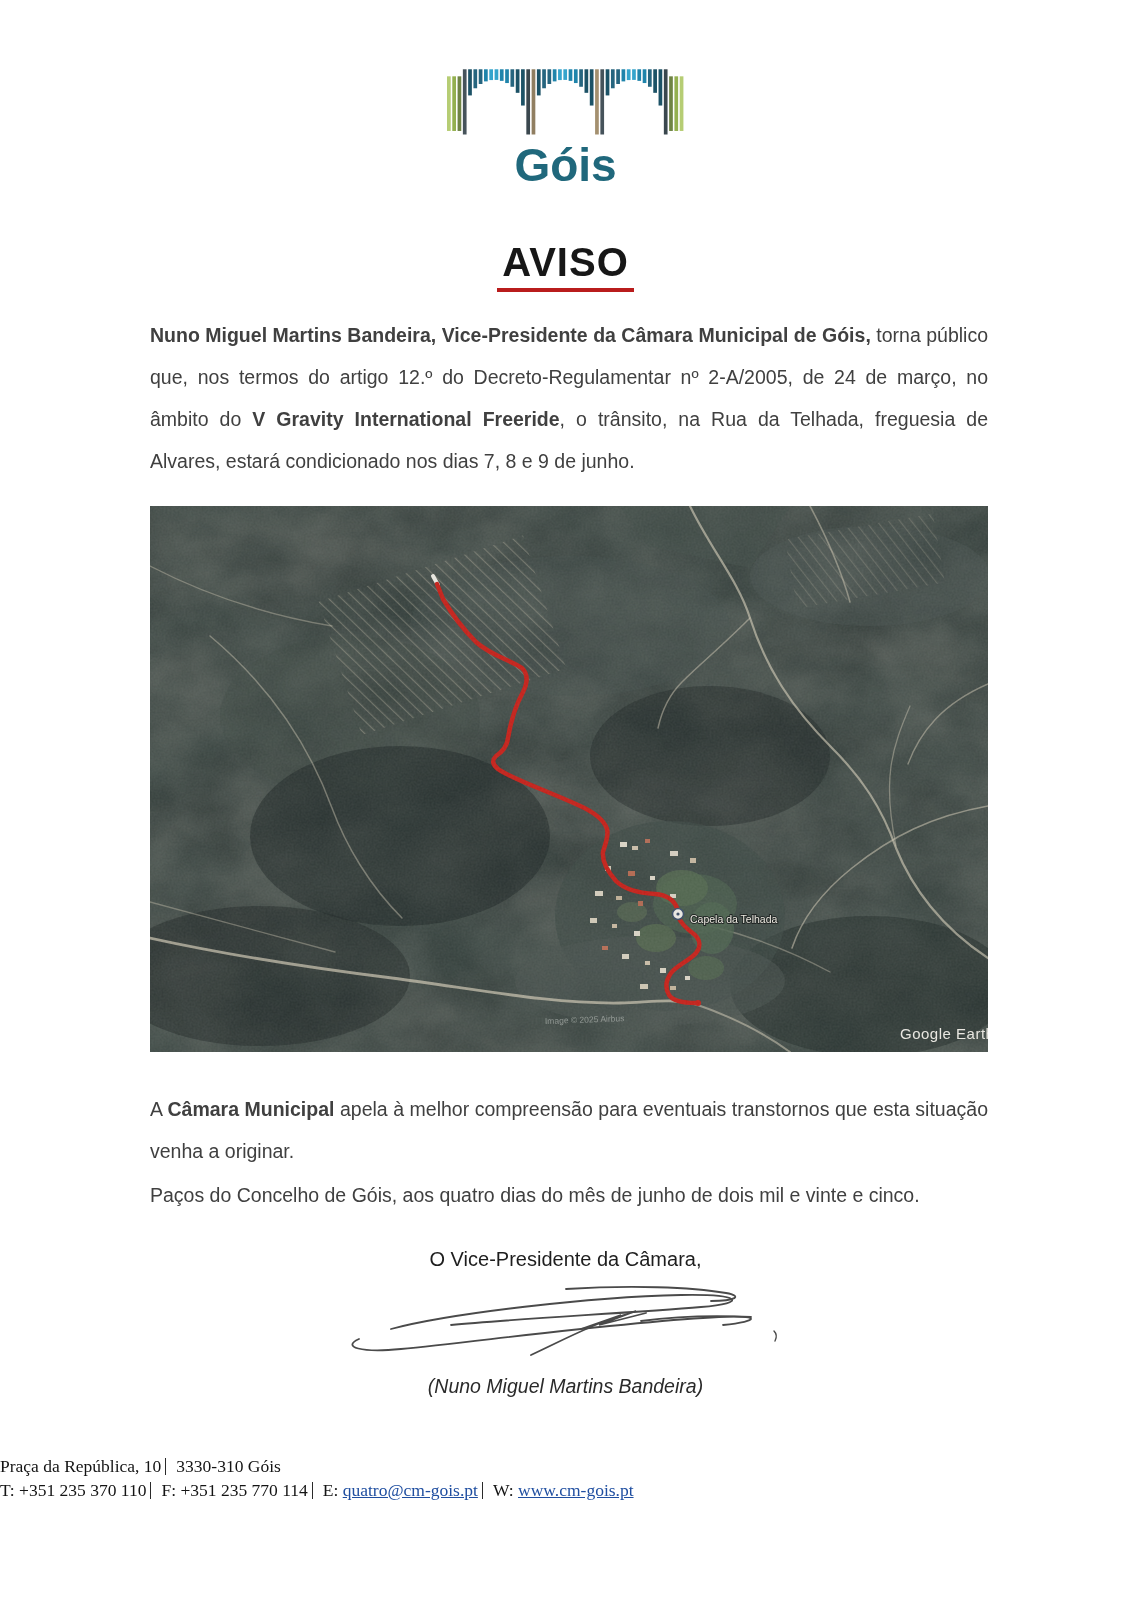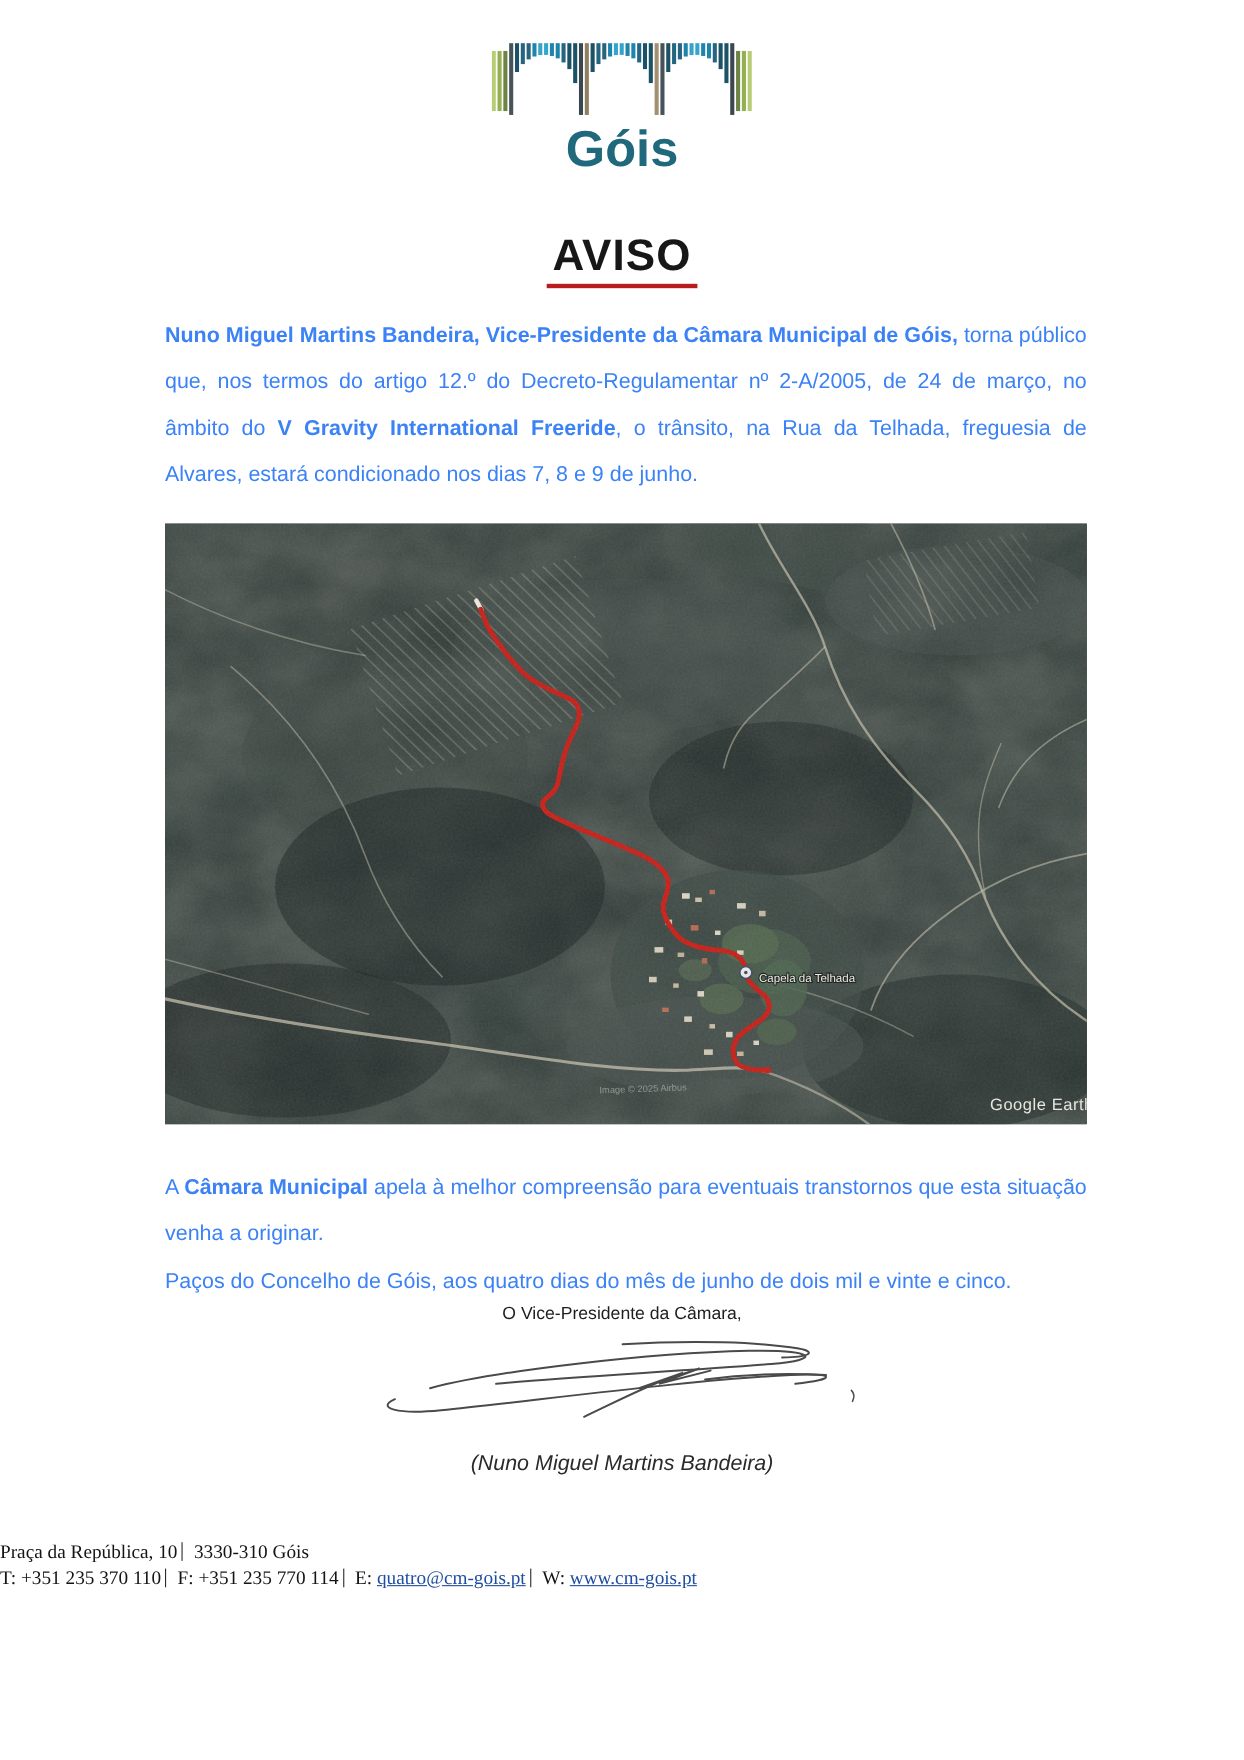--- a/index.html
+++ b/index.html
@@ -1,41 +1,41 @@
 <!DOCTYPE html>
 <html><head>
 <meta charset="utf-8">
 <style>
   html,body{margin:0;padding:0;}
   body{
     width:1131px;height:1600px;background:#ffffff;color:#1e1e1e;
     font-family:"Liberation Sans",sans-serif;position:relative;overflow:hidden;
   }
   
-  .logo-wrap{padding-top:32px;text-align:center;}
+  .logo-wrap{padding-top:62px;text-align:center;}
   .logo-bridge{display:block;margin:0 auto;width:238px;height:78px;}
   .logo-name{font-size:46px;font-weight:700;color:#20687c;line-height:1.0;margin-top:2px;letter-spacing:0px;}
   .logo-sub{font-size:20px;color:#8d8f92;letter-spacing:1.5px;margin-top:1px;}
   
   .title-wrap{margin-top:52px;text-align:center;}
   .title{display:inline-block;font-size:40px;font-weight:700;color:#171717;
          border-bottom:4px solid #b91c1c;padding:0 5px 3px 5px;letter-spacing:1px;}
   
   .doc-par{width:838px;margin:0 143px 0 150px;font-size:19.5px;line-height:42px;
-           text-align:justify;color:#3b82f6;}
+           text-align:justify;color:#404040;}
   .p1{margin-top:22px;}
   .p2{margin-top:36px;}
   .p3{margin-top:2px;text-align:left;}
   
   .map-fig{display:block;width:838px;height:546px;margin:24px 0 0 150px;background:#27302e;}
   
-  .closing{text-align:center;font-size:16px;}
+  .closing{margin-top:32px;text-align:center;font-size:20px;}
   .sig-wrap{text-align:center;margin-top:6px;}
   .sig-svg{width:470px;height:92px;}
-  .signatory{text-align:center;font-size:19.5px;font-style:italic;color:#2a2a2a;margin-top:12px;}
+  .signatory{text-align:center;font-size:19.5px;font-style:italic;color:#2a2a2a;margin-top:2px;}
   
   .footer{margin-top:56px;font-family:"Liberation Serif",serif;
           font-size:17.5px;color:#141414;line-height:24px;}
   .footer a{color:#1f4ea0;text-decoration:underline;}
   .sep{display:inline-block;width:1px;height:17px;background:#2a2a2a;
        margin:0 10px -3px 4px;}
 </style>
 </head>
 <body>
 

